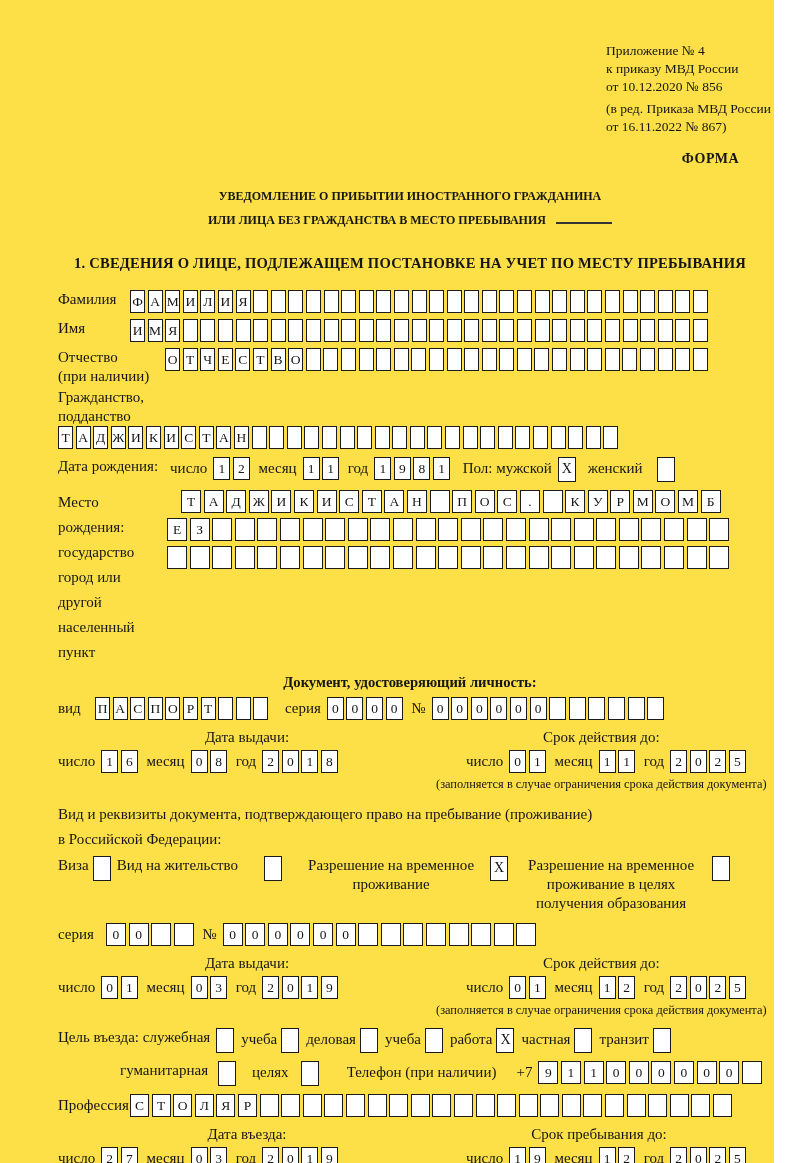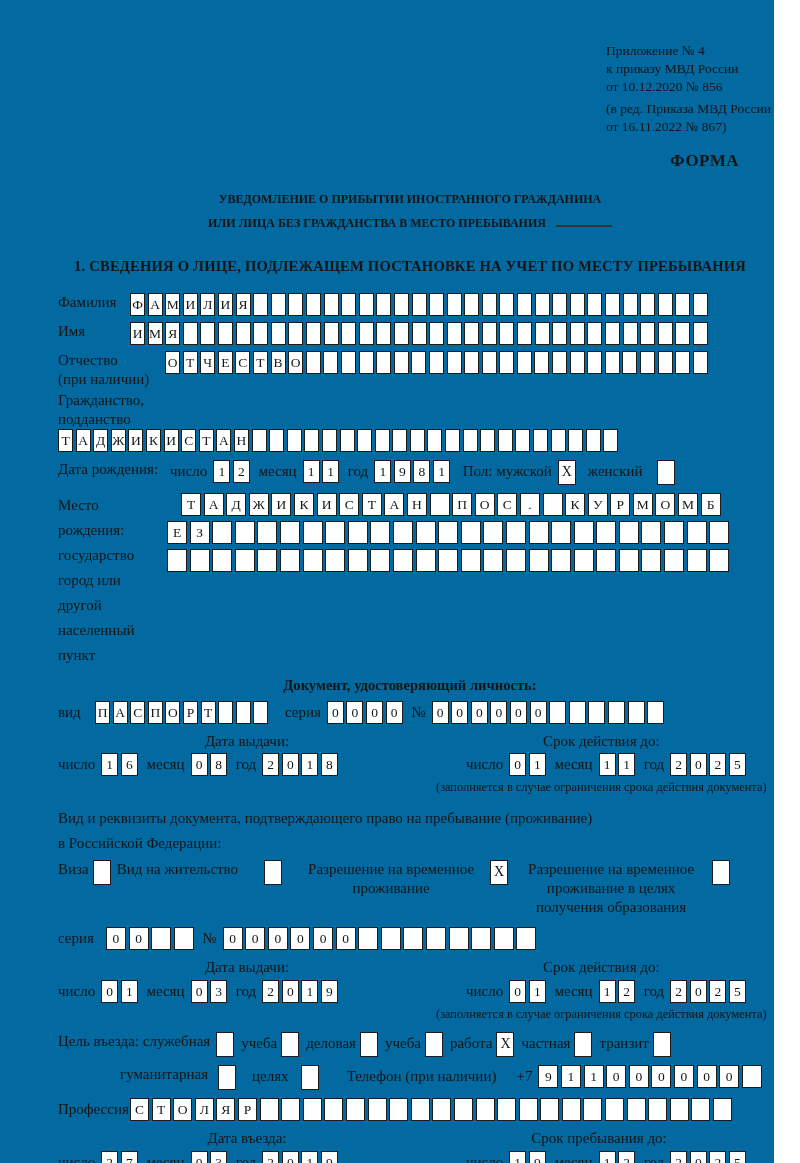--- a/index.html
+++ b/index.html
@@ -1,24 +1,24 @@
 <!DOCTYPE html>
 <html><head>
 <meta charset="utf-8">
 <style>
   html,body{margin:0;padding:0;background:#fff;}
   .page{
     width:774px;height:1163px;box-sizing:border-box;
-    padding:42px 12px 4px 58px;overflow:hidden;background:#0369a1;color:#151515;
+    padding:42px 12px 4px 58px;overflow:hidden;background:#fde047;color:#151515;
     font-family:"Liberation Serif","DejaVu Serif",serif;font-size:15px;line-height:1.25;
     position:relative;
   }
   .annex{margin-left:548px;font-size:13.5px;line-height:18px;white-space:nowrap;}
   .annex .gap{height:4px;}
-  .forma{text-align:right;font-weight:bold;font-size:17px;margin:14px 23px 0 0;letter-spacing:.5px;}
+  .forma{text-align:right;font-weight:bold;font-size:14px;margin:14px 23px 0 0;letter-spacing:.5px;}
   .title{text-align:center;font-weight:bold;font-size:12px;margin-top:16px;line-height:24px;}
   .uline{display:inline-block;width:56px;border-bottom:2.5px solid #333;height:14px;margin-left:10px;}
   .sec1{font-weight:bold;font-size:14.6px;margin-top:22px;text-align:center;letter-spacing:.2px;}
 
   .row{display:flex;align-items:flex-start;margin-top:6px;}
   .lbl{flex:none;}
   .lblcol{flex:none;line-height:19px;}
   .w72{width:72px;} .w107{width:107px;} .w92{width:92px;} .w37{width:37px;}
 
   .bx{display:inline-flex;flex:none;}

